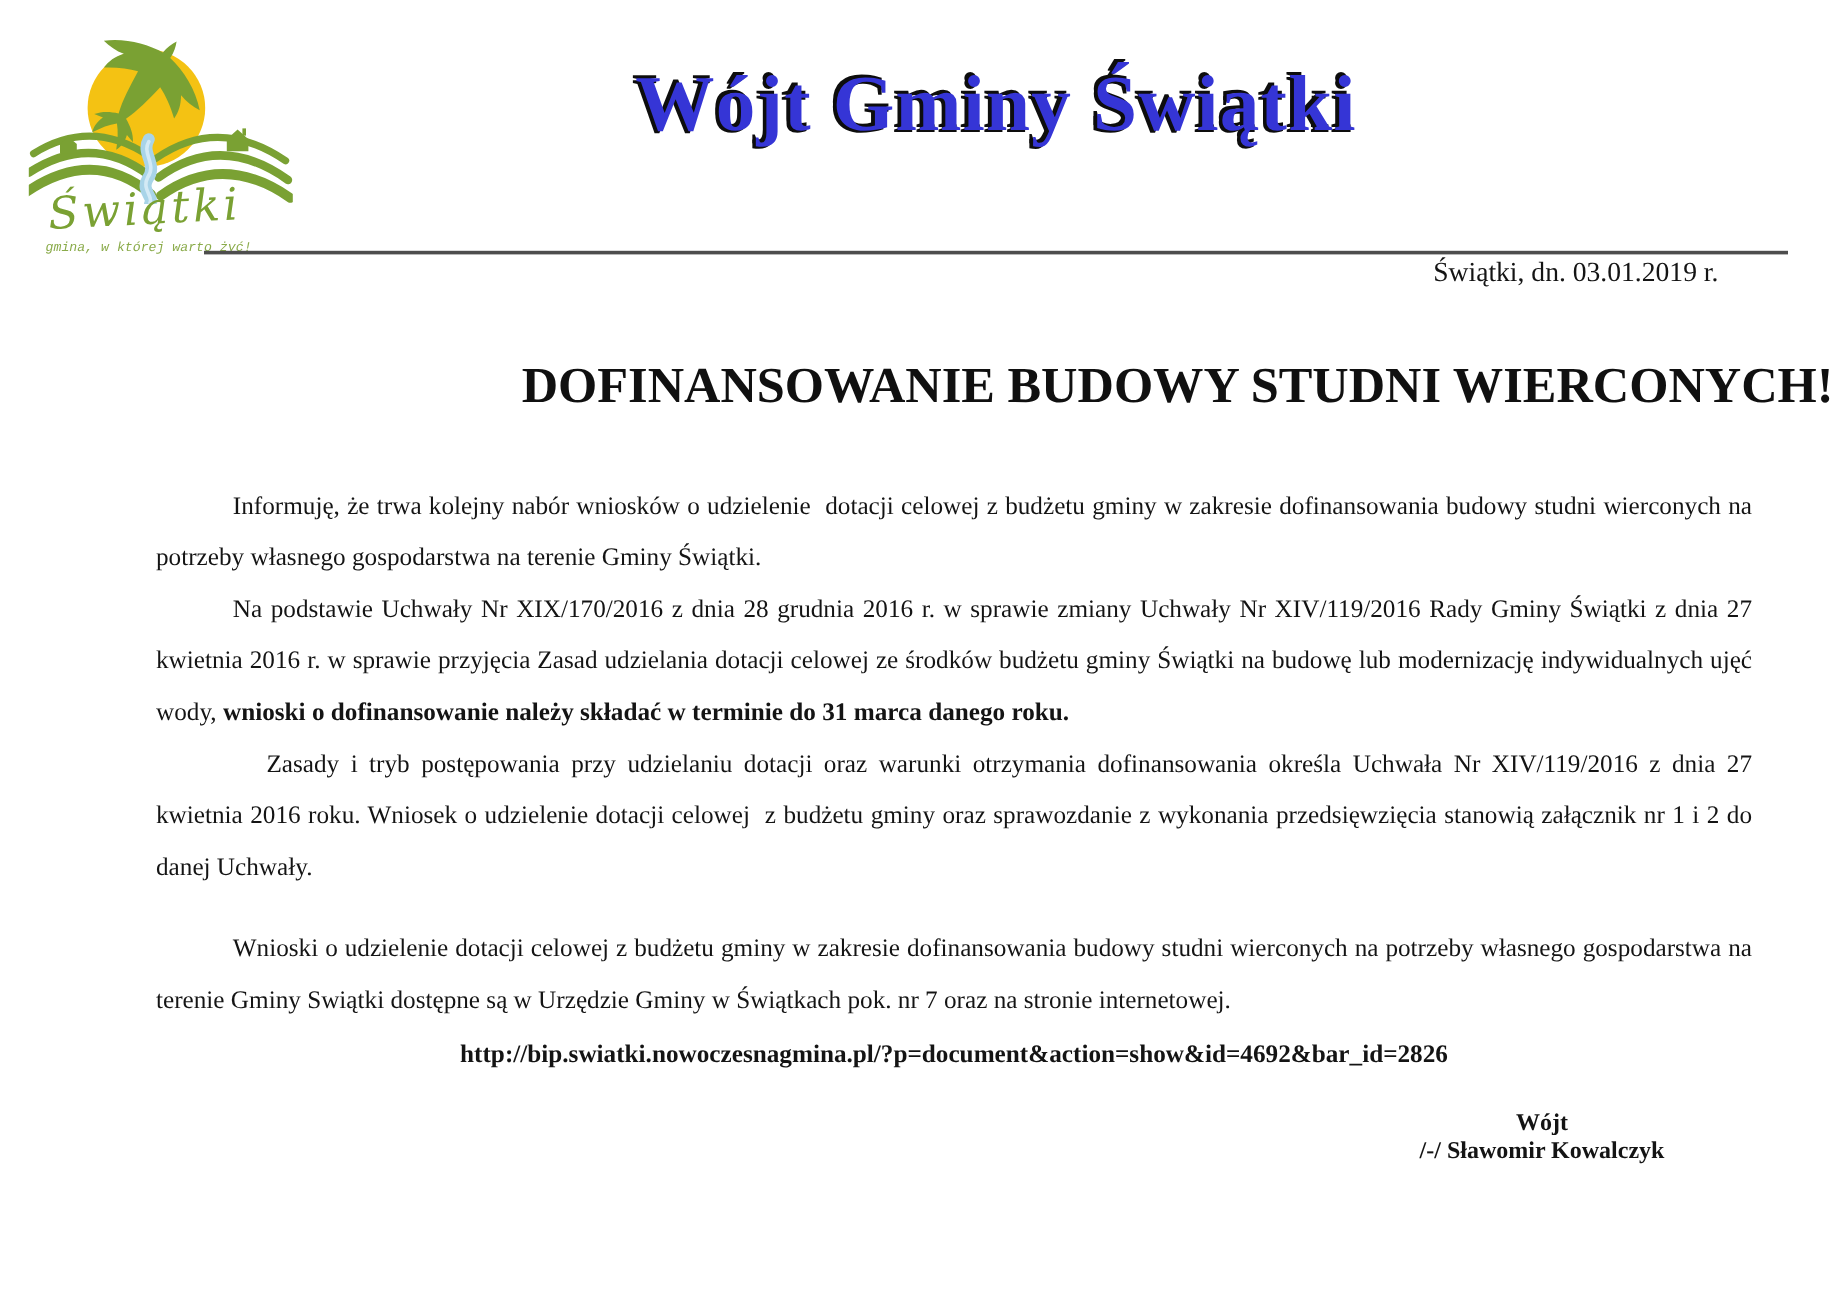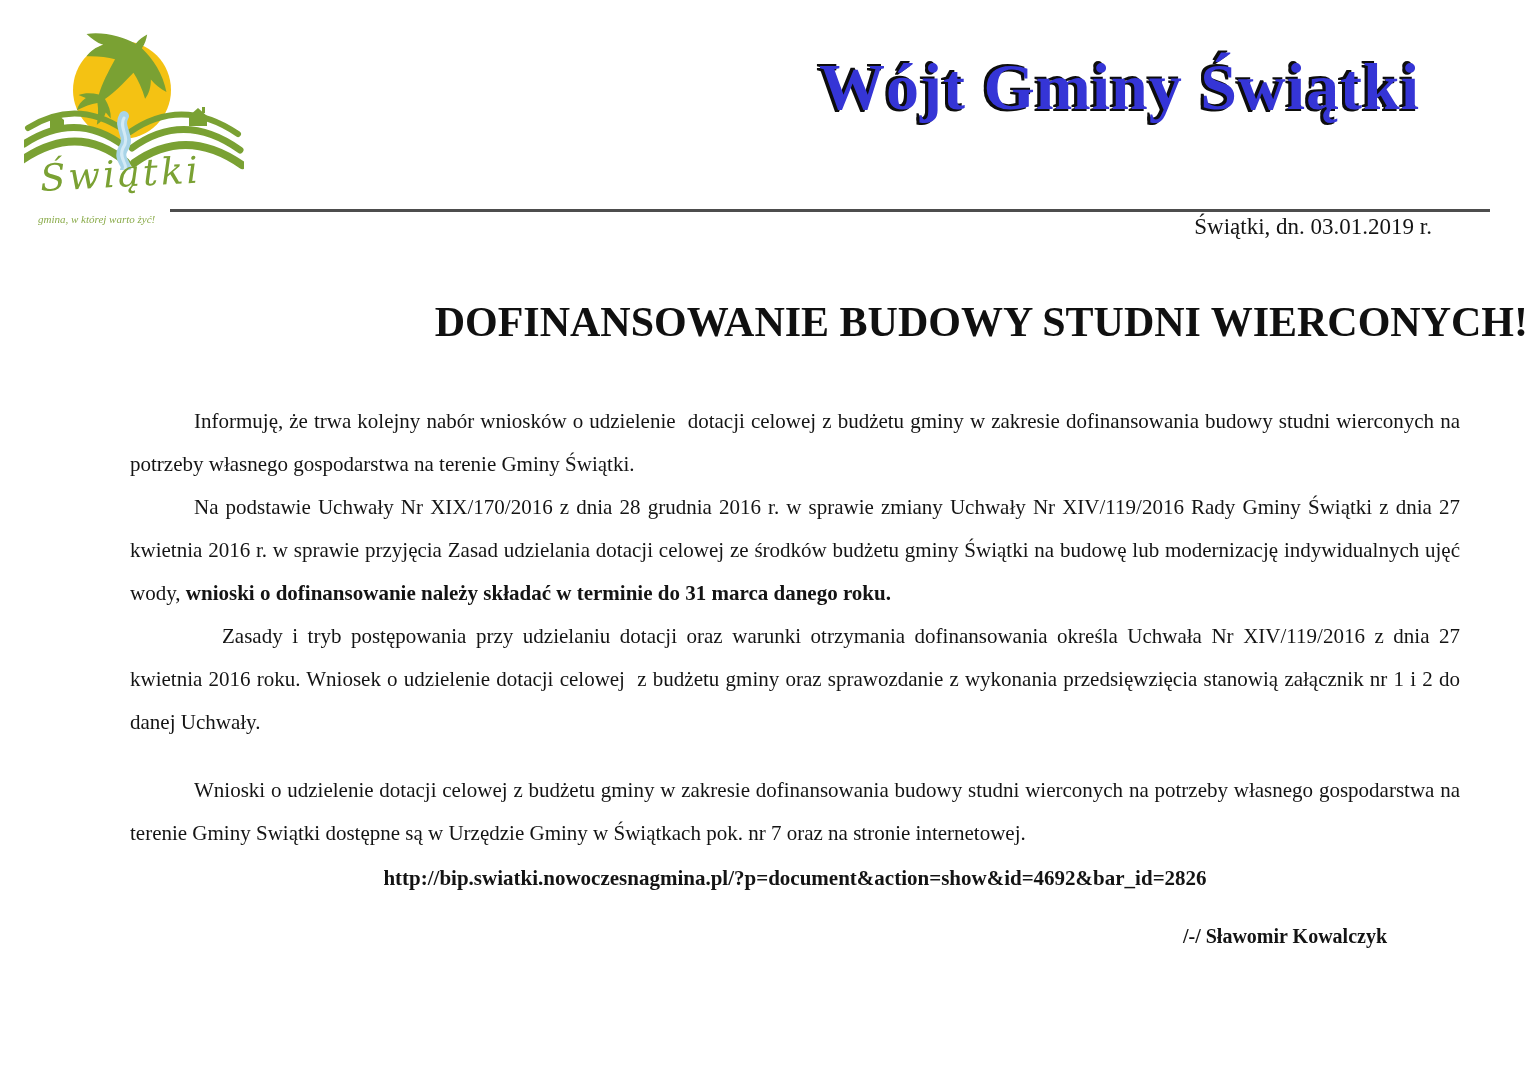--- a/index.html
+++ b/index.html
@@ -19,40 +19,39 @@
     margin-top:-18px;
     font-family:"DejaVu Serif", serif;
     font-style:italic;
     font-size:37px;
     color:#7aa133;
     letter-spacing:3px;
     transform:rotate(-3deg);
     padding-left:16px;
   }
   .logo-tagline{
-    font-family:Liberation Serif, serif;
+    font-family:Liberation Mono, monospace;
     font-style:italic;
     font-size:11px;
     color:#8aab4a;
     padding-left:14px;
-    margin-top:18px;
+    margin-top:6px;
   }
 
   
   .header-text{position:absolute;left:240px;top:52px;width:1180px;text-align:center;}
   .title{
     margin:0;
     font-family:"Liberation Serif", serif;
     font-weight:700;
     font-size:66px;
     line-height:1.05;
     color:#3535d6;
     text-shadow:-3px -2px 0 #0d0d0d, -3px 2px 0 #0d0d0d;
     letter-spacing:1px;
-    text-align:right;
   }
   .contact{
     margin-top:20px;
     font-family:"Liberation Sans", sans-serif;
     font-weight:700;
     font-size:18px;
     color:#111111;
     white-space:pre-wrap;
   }
   .email{
@@ -161,16 +160,17 @@
 
   <div class="body">
     <p class="para">Informuję, że trwa kolejny nabór wniosków o udzielenie  dotacji celowej z budżetu gminy w zakresie dofinansowania budowy studni wierconych na potrzeby własnego gospodarstwa na terenie Gminy Świątki.</p>
     <p class="para"><span>Na podstawie Uchwały Nr XIX/170/2016 z dnia 28 grudnia 2016 r. w sprawie zmiany Uchwały Nr XIV/119/2016 Rady Gminy Świątki z dnia 27 kwietnia 2016 r. w sprawie przyjęcia Zasad udzielania dotacji celowej ze środków budżetu gminy Świątki na budowę lub modernizację indywidualnych ujęć wody, </span><span class="bold">wnioski o dofinansowanie należy składać w terminie do 31 marca danego roku.</span></p>
     <p class="para indent-lg">Zasady i tryb postępowania przy udzielaniu dotacji oraz warunki otrzymania dofinansowania określa Uchwała Nr XIV/119/2016 z dnia 27 kwietnia 2016 roku. Wniosek o udzielenie dotacji celowej  z budżetu gminy oraz sprawozdanie z wykonania przedsięwzięcia stanowią załącznik nr 1 i 2 do danej Uchwały.</p>
     <p class="para gap-top">Wnioski o udzielenie dotacji celowej z budżetu gminy w zakresie dofinansowania budowy studni wierconych na potrzeby własnego gospodarstwa na terenie Gminy Swiątki dostępne są w Urzędzie Gminy w Świątkach pok. nr 7 oraz na stronie internetowej.</p>
     <p class="url">http://bip.swiatki.nowoczesnagmina.pl/?p=document&amp;action=show&amp;id=4692&amp;bar_id=2826</p>
   </div>
 
   <div class="signature">
+    <div>Wójt</div>
     <div>/-/ Sławomir Kowalczyk</div>
   </div>
 
 </div>
 
 </body></html>

